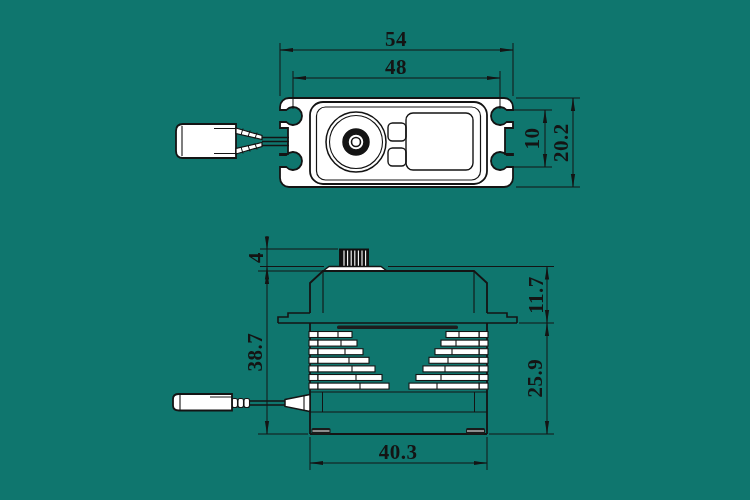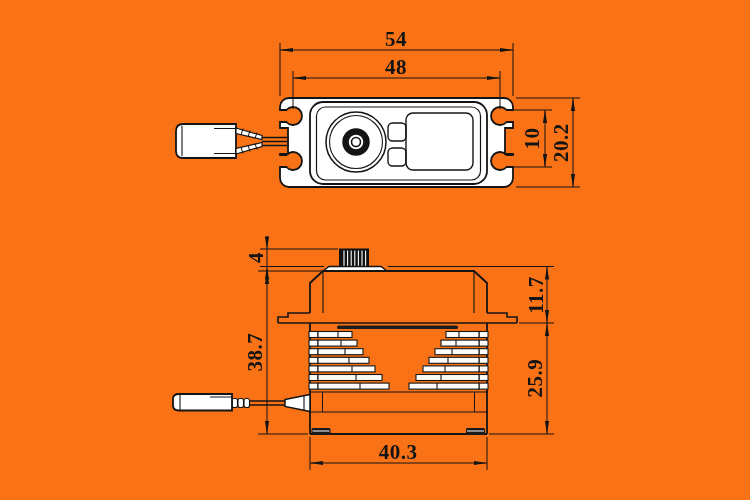--- a/index.html
+++ b/index.html
@@ -1,16 +1,16 @@
 <!DOCTYPE html>
 <html><head>
 <meta charset="utf-8">
 <style>
   html,body{margin:0;padding:0;background:#ffffff;}
-  .canvas{position:relative;width:750px;height:500px;background:#f97316;overflow:hidden;
+  .canvas{position:relative;width:750px;height:500px;background:#0f766e;overflow:hidden;
           font-family:"Liberation Serif", serif;}
   svg{position:absolute;left:0;top:0;}
   .dimtext{font-family:"Liberation Serif", serif;font-weight:700;font-size:21px;fill:#141414;letter-spacing:0.5px;}
 </style>
 </head>
 <body>
 
 <div class="canvas">
 <svg width="750" height="500" viewBox="0 0 750 500">
 

